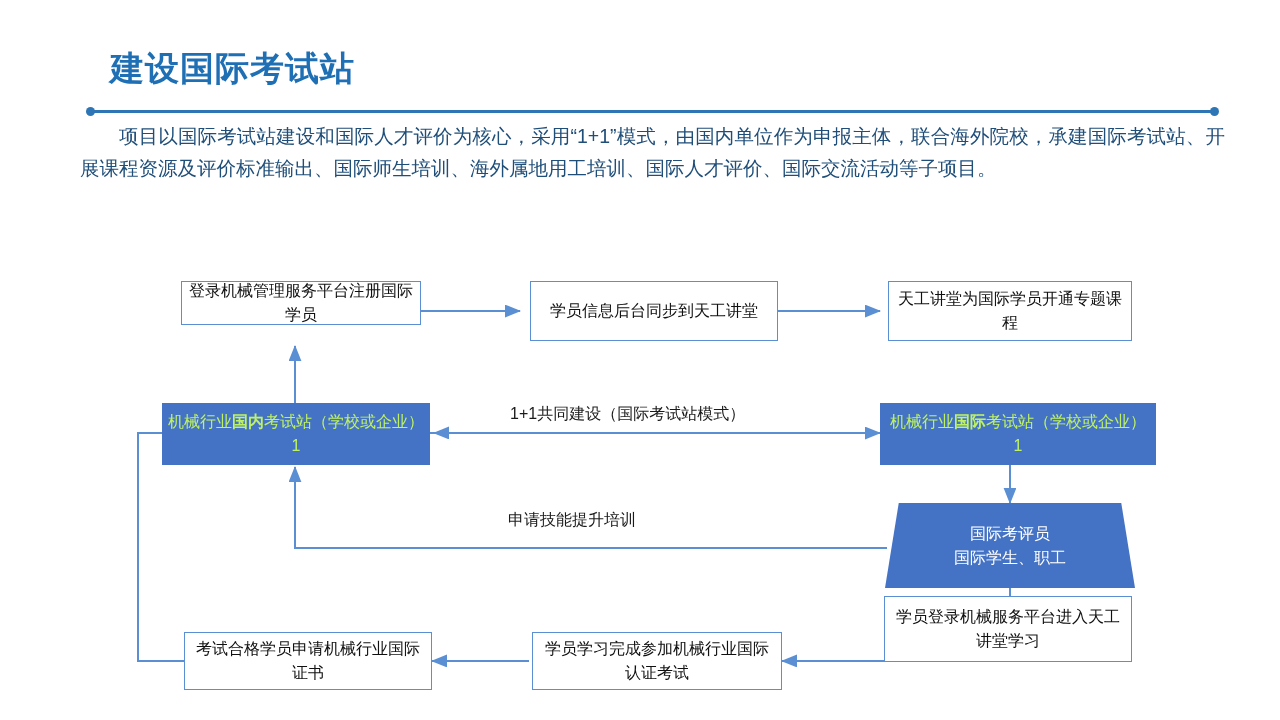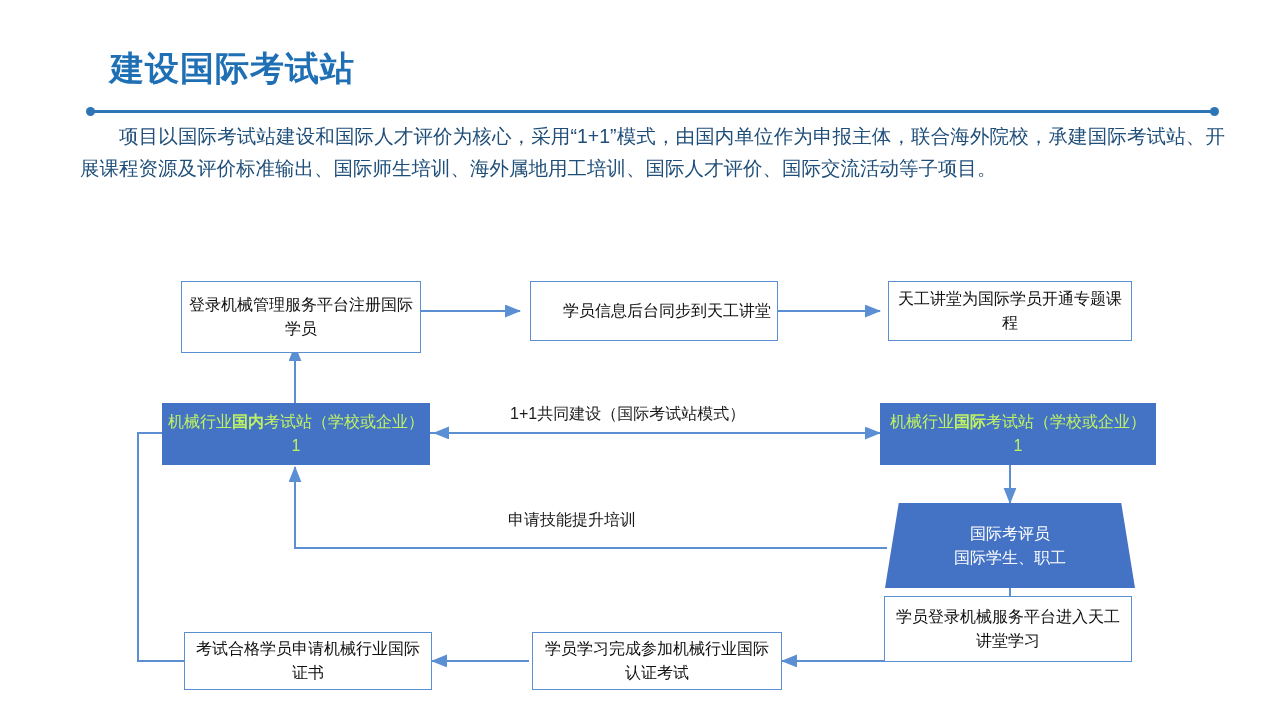--- a/index.html
+++ b/index.html
@@ -107,25 +107,25 @@
       <path d="M1010,588 L1010,632"></path>
 
       <path d="M884,661 L782,661"></path>
 
       <path d="M529,661 L432,661"></path>
 
       <path d="M184,661 L138,661 L138,433 L182,433"></path>
     </g>
   </svg>
 
-  <div class="node outline" style="left:181px;top:281px;width:240px;height:72px;">
+  <div class="node outline" style="left:181px;top:281px;width:240px;height:44px;">
     <span>登录机械管理服务平台注册国际学员</span>
   </div>
 
-  <div class="node outline" style="left:530px;top:281px;width:248px;height:60px;justify-content:flex-end;">
+  <div class="node outline" style="left:530px;top:281px;width:248px;height:60px;">
     <span>学员信息后台同步到天工讲堂</span>
   </div>
 
   <div class="node outline" style="left:888px;top:281px;width:244px;height:60px;">
     <span>天工讲堂为国际学员开通专题课程</span>
   </div>
 
   <div class="node filled" style="left:162px;top:403px;width:268px;height:62px;">
     <span><span>机械行业</span><b>国内</b><span>考试站（学校或企业）1</span></span>
   </div>

